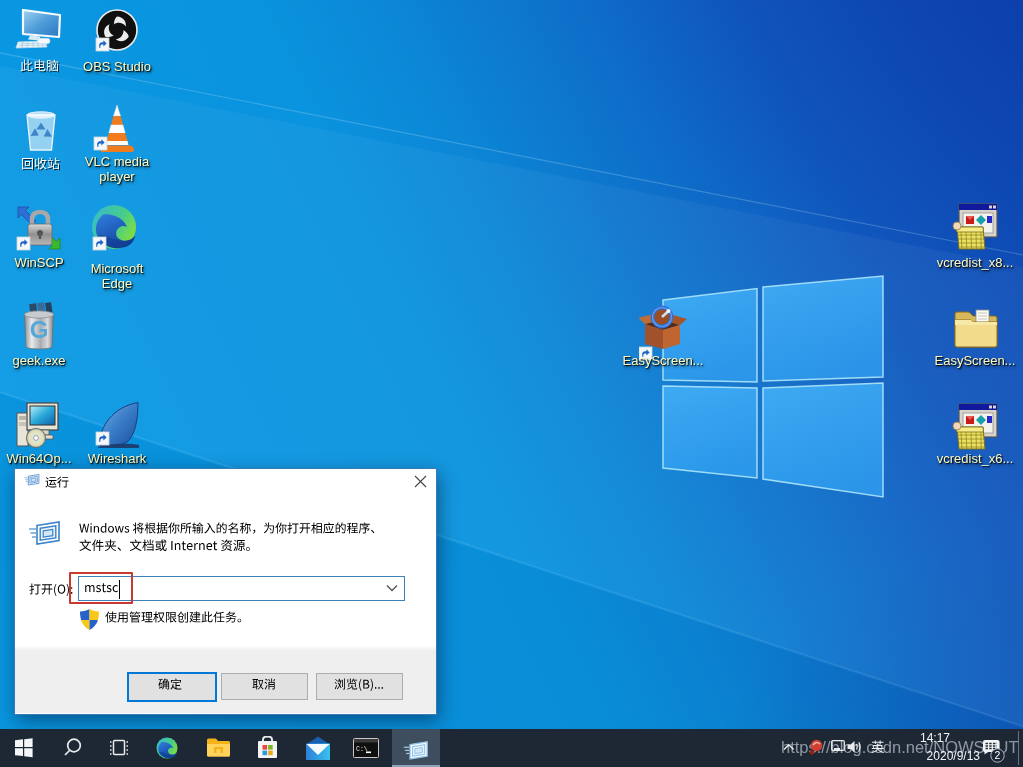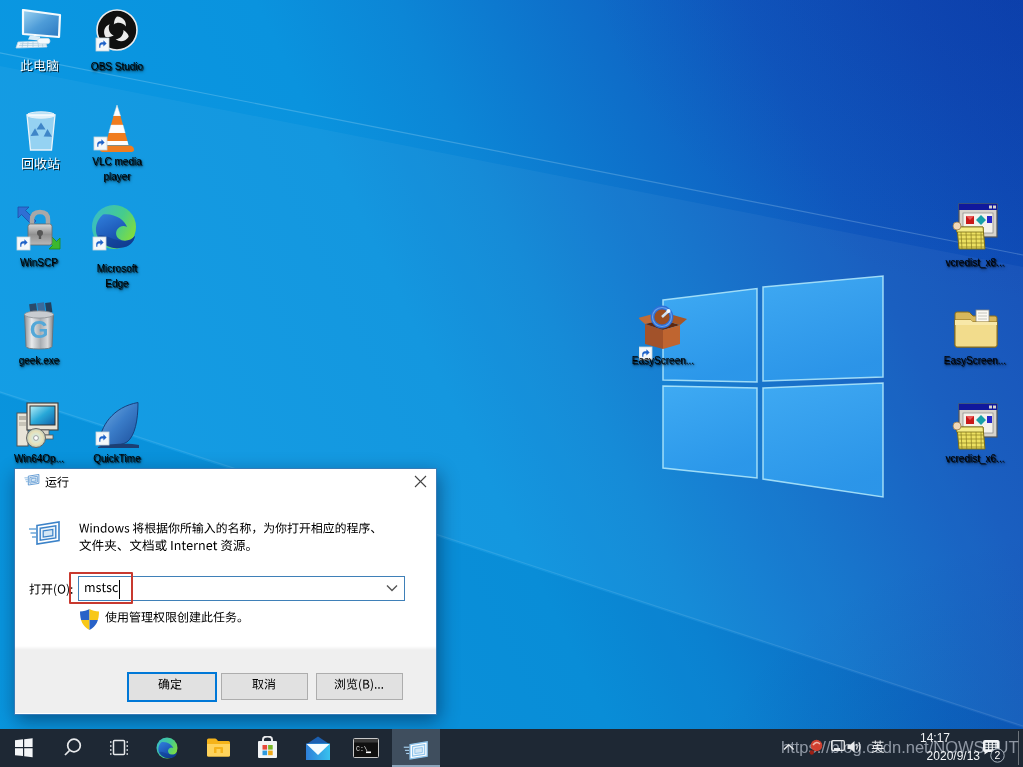--- a/index.html
+++ b/index.html
@@ -1,16 +1,16 @@
 <!DOCTYPE html>
 <html><head><meta charset="utf-8"><style>
 html,body{margin:0;padding:0}
 body{width:1023px;height:767px;overflow:hidden;font-family:"Liberation Sans",sans-serif;position:relative;background:#0d7ed2}
 .abs{position:absolute}
-.lbl{position:absolute;color:#000000;font-size:10px;text-align:center;line-height:15px;
+.lbl{position:absolute;color:#fef9c3;font-size:13px;text-align:center;line-height:15px;
  text-shadow:1px 1px 1px rgba(0,0,0,.9),1px 2px 3px rgba(0,0,0,.6);white-space:nowrap}
 </style></head><body>
 
 <div class="abs" style="left:0;top:0;width:1023px;height:767px;
 background:
  radial-gradient(700px 520px at 1080px -60px, rgba(10,40,150,.30), rgba(10,40,150,0) 70%),
  radial-gradient(640px 520px at 1090px 870px, rgba(8,30,120,.22), rgba(8,30,120,0) 65%),
  linear-gradient(64deg,#0a9ce6 0%,#0a93de 45%,#0c86d6 55%,#0e6ec9 68%,#1058be 80%,#0f4cb6 92%,#0d47b2 100%);"></div>
 
 <svg class="abs" style="left:0;top:0" width="1023" height="767">
@@ -285,21 +285,21 @@
 <div class="lbl" style="left:57px;top:59px;width:120px">OBS Studio</div>
 <svg class="abs" style="left:20.5px;top:157px" width="45" height="19">
     <path d="M4.9 -6.5H8V-3.5H4.9ZM3.9 -7.4V-2.7H9V-7.4ZM1.1 -10.4V1H2.1V0.3H10.9V1H11.9V-10.4ZM2.1 -0.6V-9.4H10.9V-0.6Z M20.6 -7.5H23.5C23.2 -5.8 22.8 -4.4 22.1 -3.2C21.5 -4.4 20.9 -5.8 20.6 -7.3ZM20.5 -10.9C20.1 -8.7 19.4 -6.5 18.3 -5.2C18.5 -5 18.9 -4.6 19 -4.4C19.4 -4.9 19.7 -5.4 20.1 -6.1C20.5 -4.7 21 -3.4 21.6 -2.3C20.9 -1.2 19.9 -0.4 18.5 0.2C18.7 0.5 19.1 0.9 19.2 1.1C20.4 0.4 21.4 -0.5 22.2 -1.5C22.9 -0.4 23.8 0.4 24.9 1C25 0.7 25.3 0.4 25.5 0.2C24.4 -0.4 23.5 -1.2 22.7 -2.3C23.5 -3.7 24.1 -5.4 24.5 -7.5H25.4V-8.4H20.9C21.2 -9.1 21.4 -9.9 21.5 -10.8ZM14.2 -1.3C14.4 -1.5 14.8 -1.7 17.2 -2.6V1.1H18.2V-10.7H17.2V-3.5L15.2 -2.8V-9.5H14.2V-3.1C14.2 -2.6 14 -2.3 13.8 -2.2C13.9 -2 14.1 -1.5 14.2 -1.3Z M26.8 -8.5V-7.6H31.8V-8.5ZM27.3 -6.8C27.6 -5.4 27.8 -3.4 27.9 -2.2L28.7 -2.3C28.6 -3.6 28.4 -5.5 28.1 -7ZM28.3 -10.6C28.6 -10 29 -9.1 29.2 -8.6L30 -8.9C29.9 -9.5 29.5 -10.2 29.1 -10.9ZM30.3 -7.1C30.1 -5.5 29.8 -3.2 29.4 -1.9C28.4 -1.6 27.4 -1.4 26.6 -1.2L26.8 -0.3C28.2 -0.6 30 -1.1 31.8 -1.5L31.7 -2.4L30.3 -2.1C30.6 -3.4 31 -5.4 31.2 -7ZM32.1 -4.7V1H33V0.4H36.9V1H37.9V-4.7H35.2V-7.3H38.5V-8.2H35.2V-10.9H34.2V-4.7ZM33 -0.5V-3.8H36.9V-0.5Z" transform="translate(1.1,12.5)" fill="#000" opacity="0.75"></path>
     <path d="M4.9 -6.5H8V-3.5H4.9ZM3.9 -7.4V-2.7H9V-7.4ZM1.1 -10.4V1H2.1V0.3H10.9V1H11.9V-10.4ZM2.1 -0.6V-9.4H10.9V-0.6Z M20.6 -7.5H23.5C23.2 -5.8 22.8 -4.4 22.1 -3.2C21.5 -4.4 20.9 -5.8 20.6 -7.3ZM20.5 -10.9C20.1 -8.7 19.4 -6.5 18.3 -5.2C18.5 -5 18.9 -4.6 19 -4.4C19.4 -4.9 19.7 -5.4 20.1 -6.1C20.5 -4.7 21 -3.4 21.6 -2.3C20.9 -1.2 19.9 -0.4 18.5 0.2C18.7 0.5 19.1 0.9 19.2 1.1C20.4 0.4 21.4 -0.5 22.2 -1.5C22.9 -0.4 23.8 0.4 24.9 1C25 0.7 25.3 0.4 25.5 0.2C24.4 -0.4 23.5 -1.2 22.7 -2.3C23.5 -3.7 24.1 -5.4 24.5 -7.5H25.4V-8.4H20.9C21.2 -9.1 21.4 -9.9 21.5 -10.8ZM14.2 -1.3C14.4 -1.5 14.8 -1.7 17.2 -2.6V1.1H18.2V-10.7H17.2V-3.5L15.2 -2.8V-9.5H14.2V-3.1C14.2 -2.6 14 -2.3 13.8 -2.2C13.9 -2 14.1 -1.5 14.2 -1.3Z M26.8 -8.5V-7.6H31.8V-8.5ZM27.3 -6.8C27.6 -5.4 27.8 -3.4 27.9 -2.2L28.7 -2.3C28.6 -3.6 28.4 -5.5 28.1 -7ZM28.3 -10.6C28.6 -10 29 -9.1 29.2 -8.6L30 -8.9C29.9 -9.5 29.5 -10.2 29.1 -10.9ZM30.3 -7.1C30.1 -5.5 29.8 -3.2 29.4 -1.9C28.4 -1.6 27.4 -1.4 26.6 -1.2L26.8 -0.3C28.2 -0.6 30 -1.1 31.8 -1.5L31.7 -2.4L30.3 -2.1C30.6 -3.4 31 -5.4 31.2 -7ZM32.1 -4.7V1H33V0.4H36.9V1H37.9V-4.7H35.2V-7.3H38.5V-8.2H35.2V-10.9H34.2V-4.7ZM33 -0.5V-3.8H36.9V-0.5Z" transform="translate(0,11.4)" fill="#fff"></path>
   </svg>
 <div class="lbl" style="left:57px;top:154px;width:120px">VLC media<br>player</div>
 <div class="lbl" style="left:-21px;top:255px;width:120px">WinSCP</div>
 <div class="lbl" style="left:57px;top:261px;width:120px">Microsoft<br>Edge</div>
 <div class="lbl" style="left:-21px;top:353px;width:120px">geek.exe</div>
 <div class="lbl" style="left:-21px;top:451px;width:120px">Win64Op...</div>
-<div class="lbl" style="left:57px;top:451px;width:120px">QuickTime</div>
+<div class="lbl" style="left:57px;top:451px;width:120px">Wireshark</div>
 <div class="lbl" style="left:603px;top:353px;width:120px">EasyScreen...</div>
 <div class="lbl" style="left:915px;top:255px;width:120px">vcredist_x8...</div>
 <div class="lbl" style="left:915px;top:353px;width:120px">EasyScreen...</div>
 <div class="lbl" style="left:915px;top:451px;width:120px">vcredist_x6...</div>
 <div class="abs" style="left:14px;top:468px;width:421px;height:245px;background:#fff;
 border:1px solid #367bb7;box-shadow:2px 6px 18px rgba(0,10,40,.45)"></div>
 <div class="abs" style="left:15px;top:650px;width:421px;height:63px;background:#efefef"></div>
 <div class="abs" style="left:15px;top:646px;width:421px;height:4px;background:linear-gradient(#fff,#efefef)"></div>
 <svg class="abs" style="left:24px;top:474px" width="16" height="12">
     <g transform="scale(0.48)">

